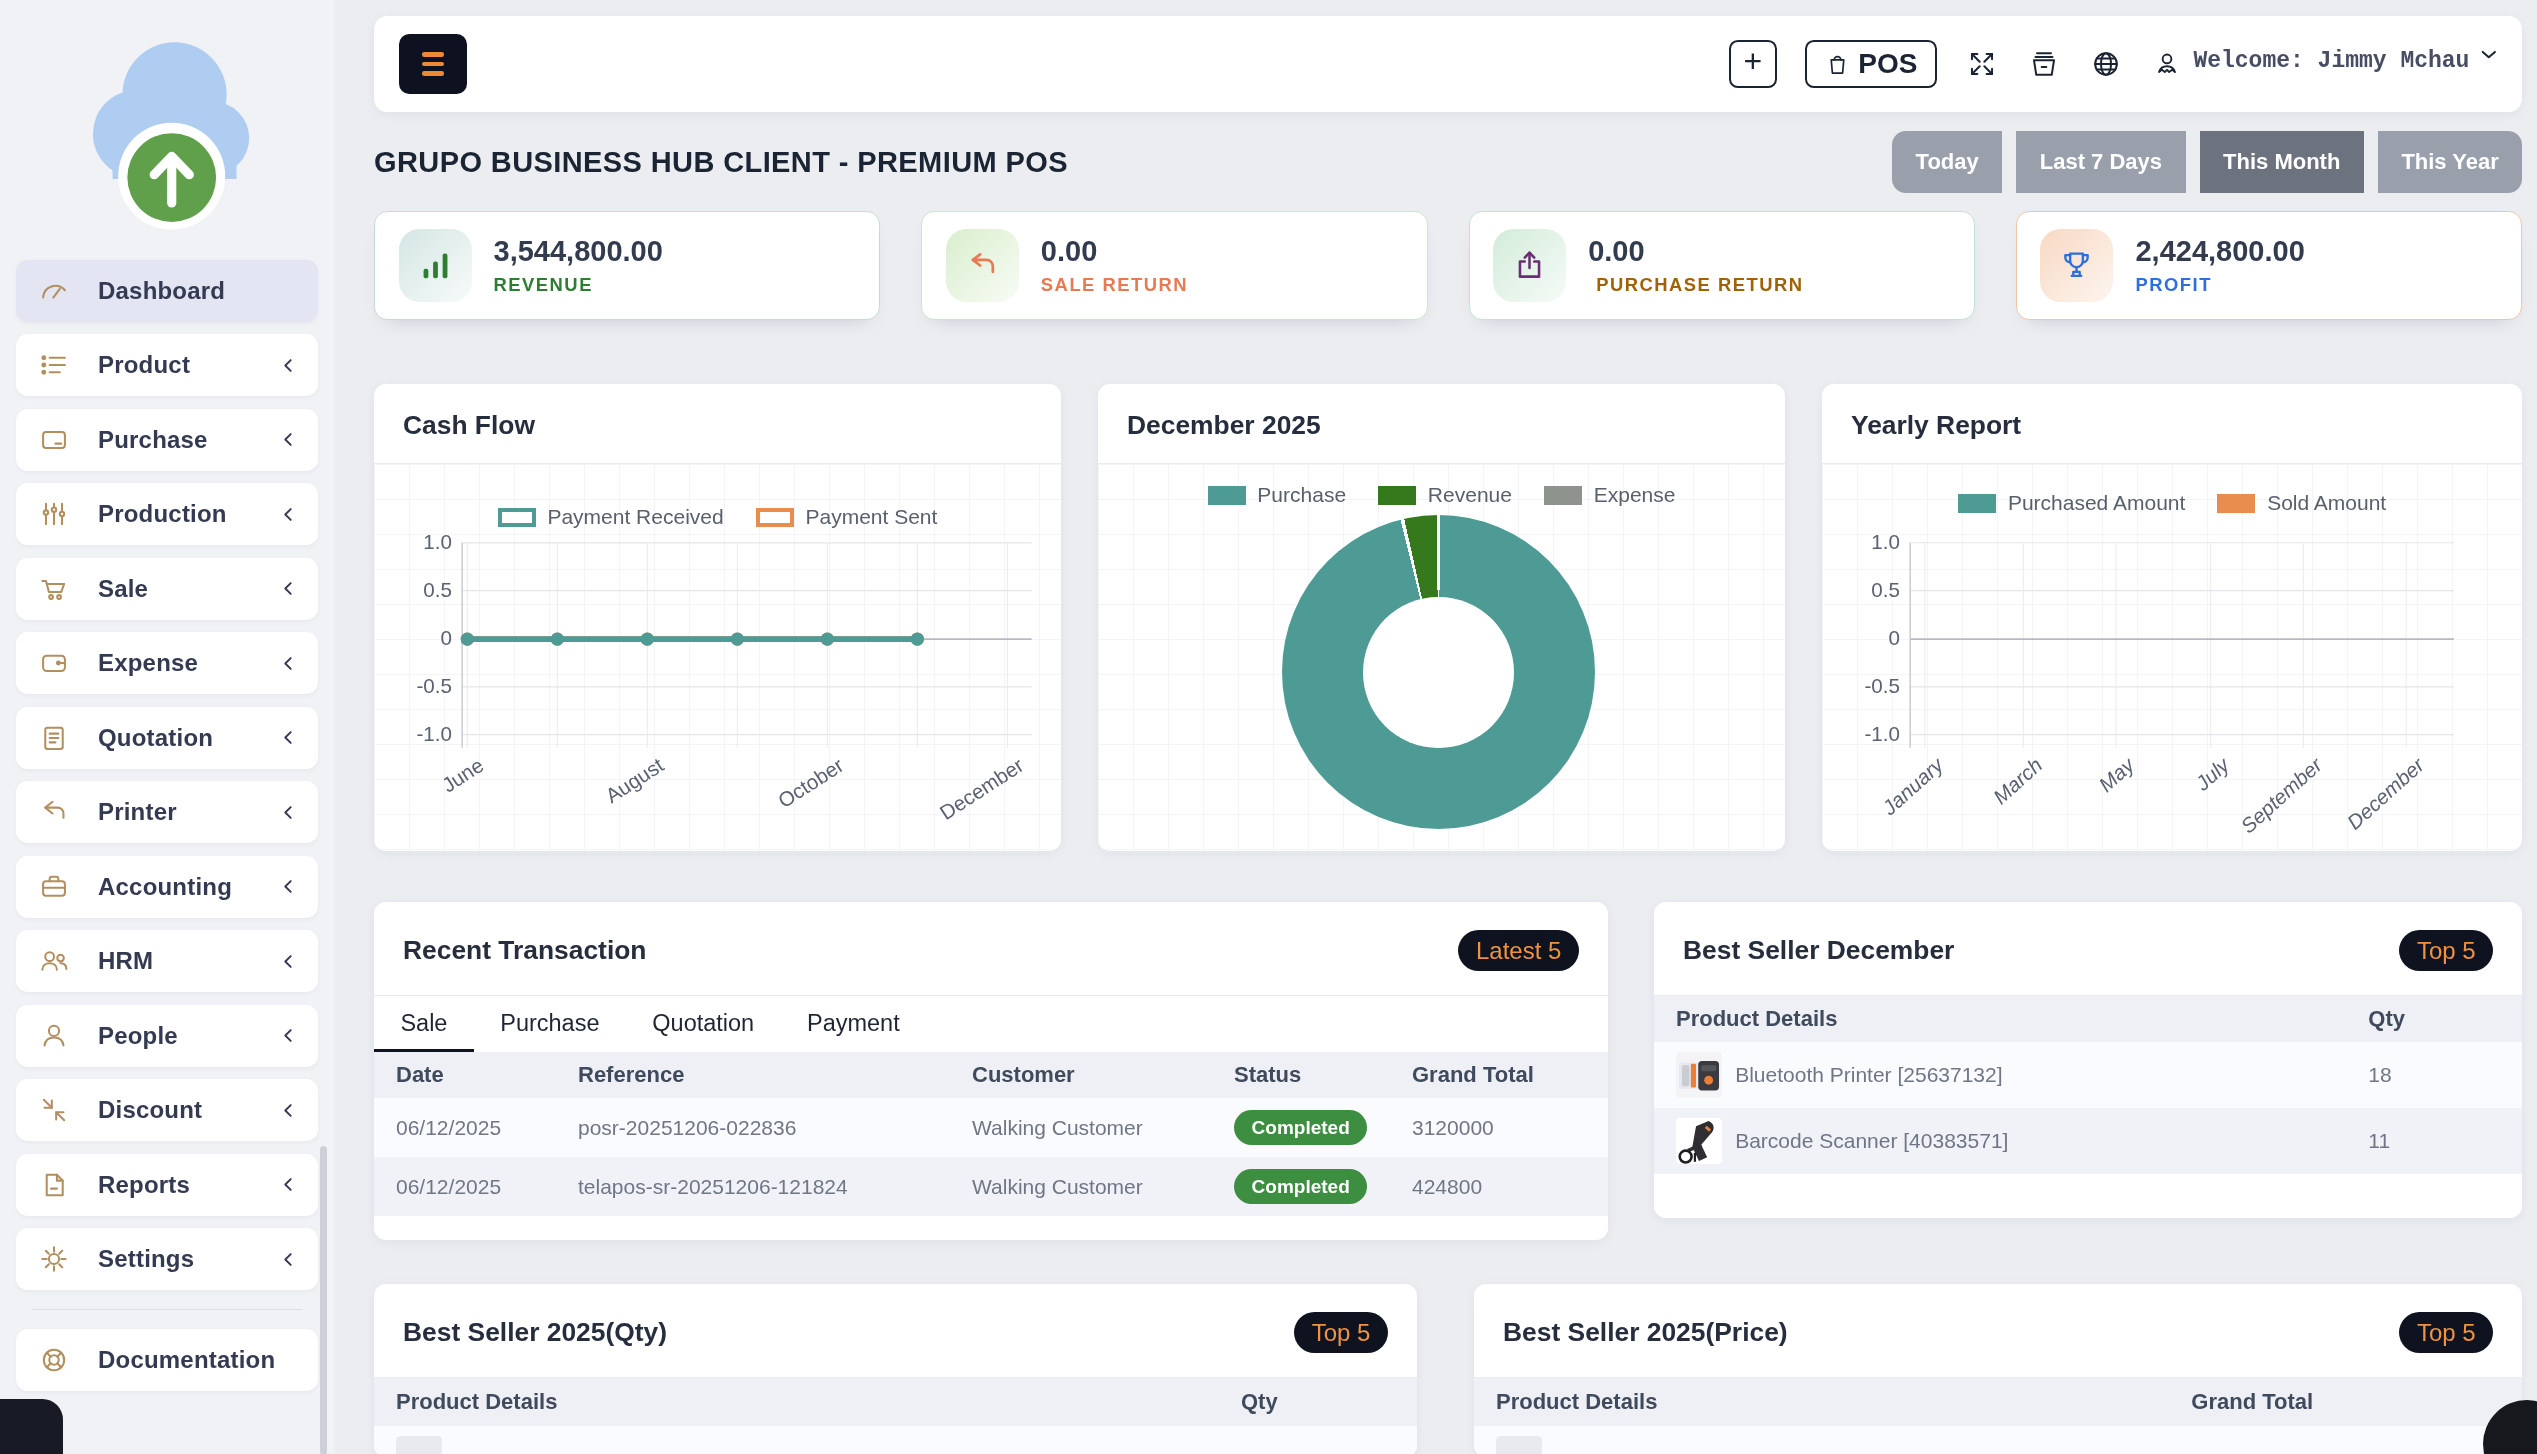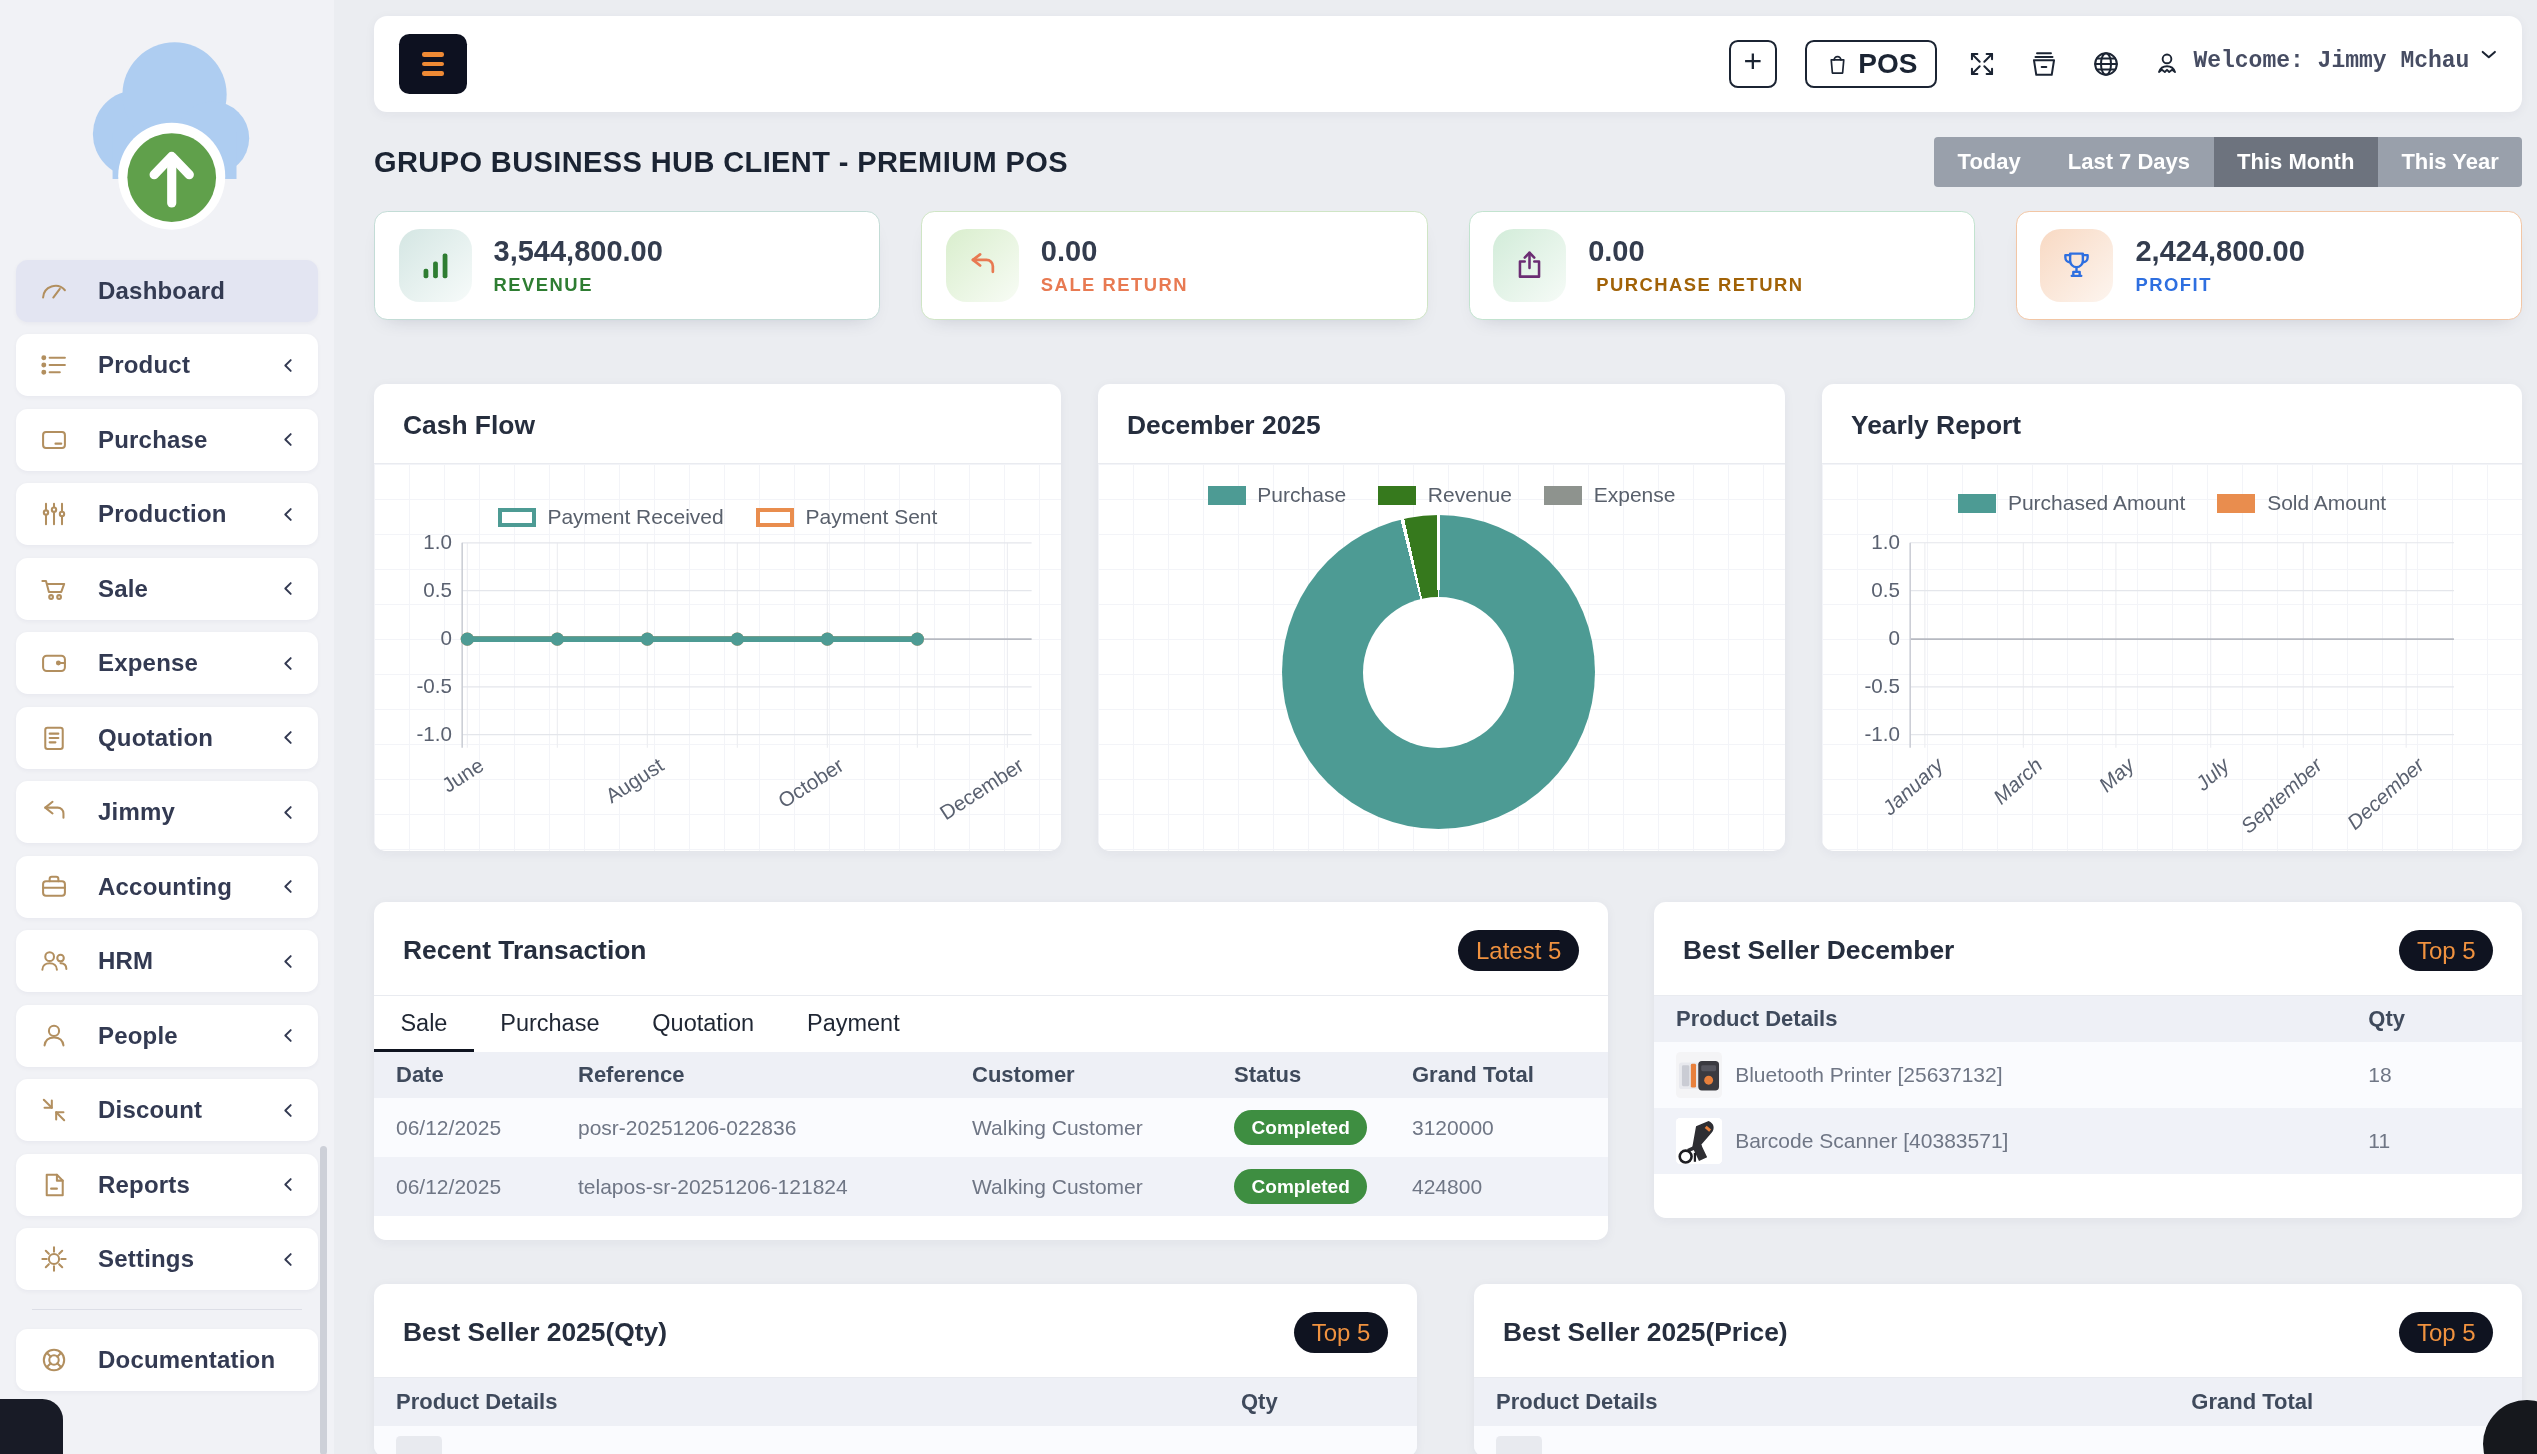--- a/index.html
+++ b/index.html
@@ -43,21 +43,21 @@
     color:#1b2433; cursor:pointer; }
   .plus-btn { width:48px; font-size:32px; font-weight:400; padding-bottom:4.4px; }
   .pos-btn { padding:0 17.6px; gap:8.8px; font-size:28px; font-weight:700; }
   .tool-icon { width:34px; height:34px; cursor:pointer; }
   .welcome { display:flex; align-items:flex-start; gap:10.3px; cursor:pointer;font-family:Liberation Mono, monospace; }
   .welcome span { font-size:23px; font-weight:600; color:#474d63; }
 
   .title-row { margin-top:25px; height:50px; display:flex; align-items:center;
     justify-content:space-between; }
   .page-title { font-size:29px; font-weight:700; color:#1b2433; letter-spacing:0.4px; }
-  .filters { display:flex; height:50px; border-radius:4px; overflow:hidden; }
+  .filters { display:flex; height:62px; border-radius:14px; overflow:hidden;gap:14px; }
   .filters button { border:none; background:#99a0ab; color:#fff; font-size:22px;
     font-weight:600; padding:0 23.5px; cursor:pointer;
     font-family:"Liberation Sans",sans-serif; }
   .filters button.active { background:#6d737e;text-align:center; }
 
   
   .stats { margin-top:24px; display:grid; grid-template-columns:repeat(4,1fr);
     gap:41px; }
   .stat-card { height:109px; background:#fff; border-radius:13.2px;
     border:1.5px solid transparent; display:flex; align-items:center; gap:22px;
@@ -238,21 +238,21 @@
       <svg class="chev stroke" viewBox="0 0 20 28" stroke="#333a52" stroke-width="2.8">
           <path d="M14 6l-8 8 8 8"></path>
         </svg>
     </div>
 
     <div class="nav-item">
       <svg class="nicon stroke" viewBox="0 0 44 44" stroke="#b28f5f" stroke-width="2.8">
           <path d="M20 8l-10 8 10 8"></path>
           <path d="M10 16h17a8 8 0 0 1 8 8v6"></path>
         </svg>
-      <span class="nlabel">Jimmy</span>
+      <span class="nlabel">Printer</span>
       <svg class="chev stroke" viewBox="0 0 20 28" stroke="#333a52" stroke-width="2.8">
           <path d="M14 6l-8 8 8 8"></path>
         </svg>
     </div>
 
     <div class="nav-item">
       <svg class="nicon stroke" viewBox="0 0 44 44" stroke="#b28f5f" stroke-width="2.8">
           <rect x="7" y="14" width="30" height="20" rx="4"></rect>
           <path d="M16 14v-3a3 3 0 0 1 3-3h6a3 3 0 0 1 3 3v3M7 23h30"></path>
         </svg>

